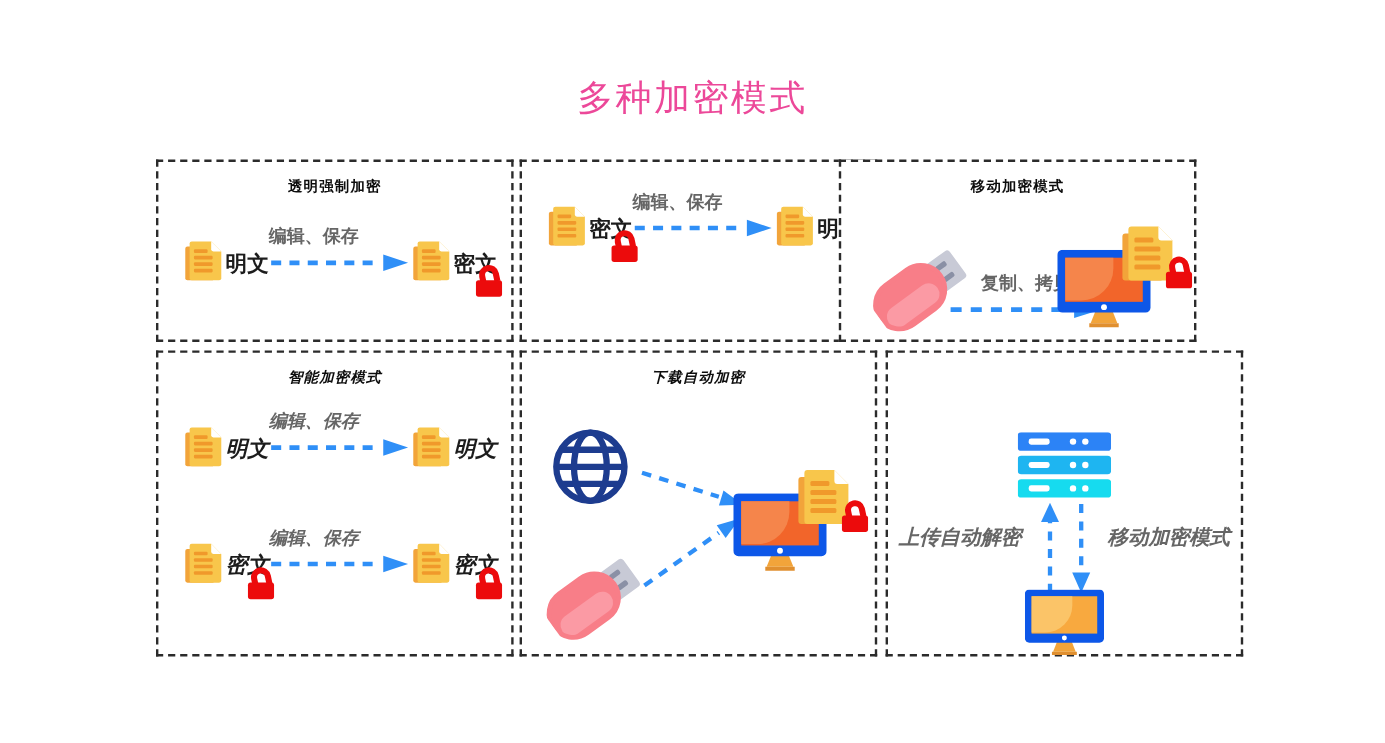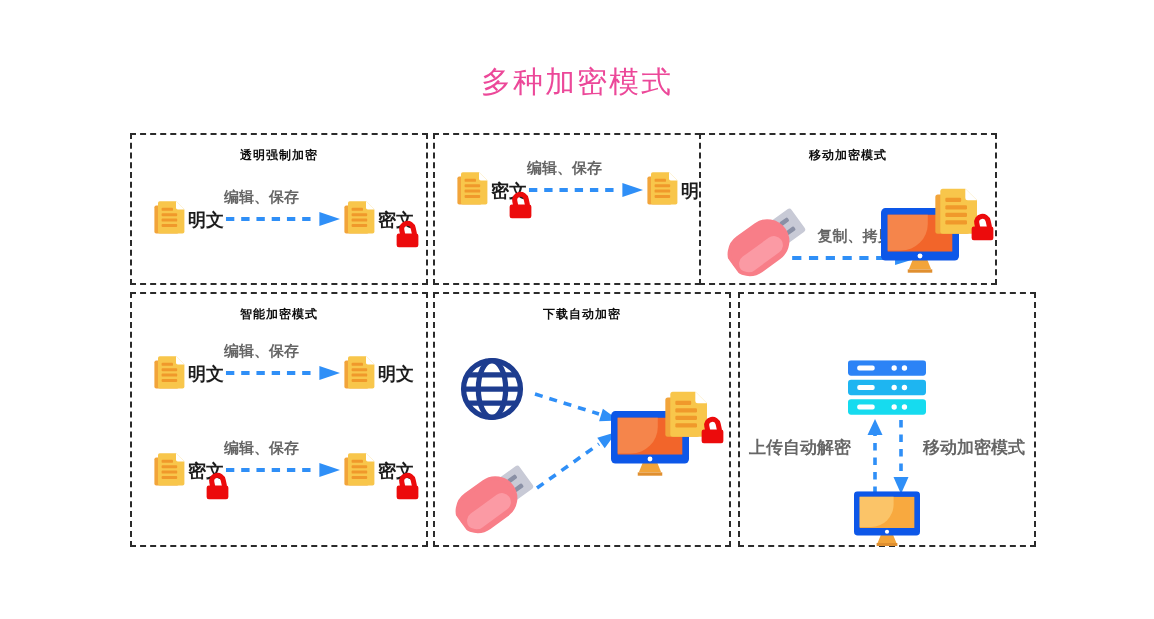--- a/index.html
+++ b/index.html
@@ -2,21 +2,21 @@
 <html><head>
 <meta charset="utf-8">
 <style>
   html,body{margin:0;padding:0;background:#fff;}
   #stage{position:relative;width:1154px;height:619px;background:#ffffff;overflow:hidden;
          font-family:"Liberation Sans","DejaVu Sans",sans-serif;}
   #page-title{position:absolute;top:62px;left:0;width:100%;text-align:center;
               font-size:30px;font-weight:400;color:#ec4899;letter-spacing:2px;margin:0;}
   .panel{position:absolute;width:298px;border:2px dashed #2b2b2b;background:#fff;box-sizing:border-box;}
   .p-row1{top:133px;height:152px;}
-  .p-row2{top:292px;height:255px;}
+  .p-row2{top:292px;height:255px;font-style:italic;}
   .panel h2{margin:12px 6px 0;text-align:center;font-size:12px;font-weight:bold;color:#0d0d0d;letter-spacing:1px;}
   
   .io-row{display:flex;align-items:center;justify-content:space-between;padding:0 20px;margin-top:6px;height:96px;}
   .doc-fig{position:relative;display:flex;flex-direction:row;align-items:center;width:72px;}
   .doc-svg{width:54px;height:54px;}
   .fig-label{font-size:18px;font-weight:bold;color:#1c1c1c;margin-top:3px;white-space:nowrap;}
   .fig-lock{position:absolute;width:29px;height:31px;right:-8px;top:27px;}
   .arrow-stack{display:flex;flex-direction:column;align-items:flex-start;margin-top:-22px;}
   .arrow-label{font-size:15px;font-weight:bold;color:#666666;margin-bottom:4px;white-space:nowrap;}
   .harrow{width:118px;height:16px;}

